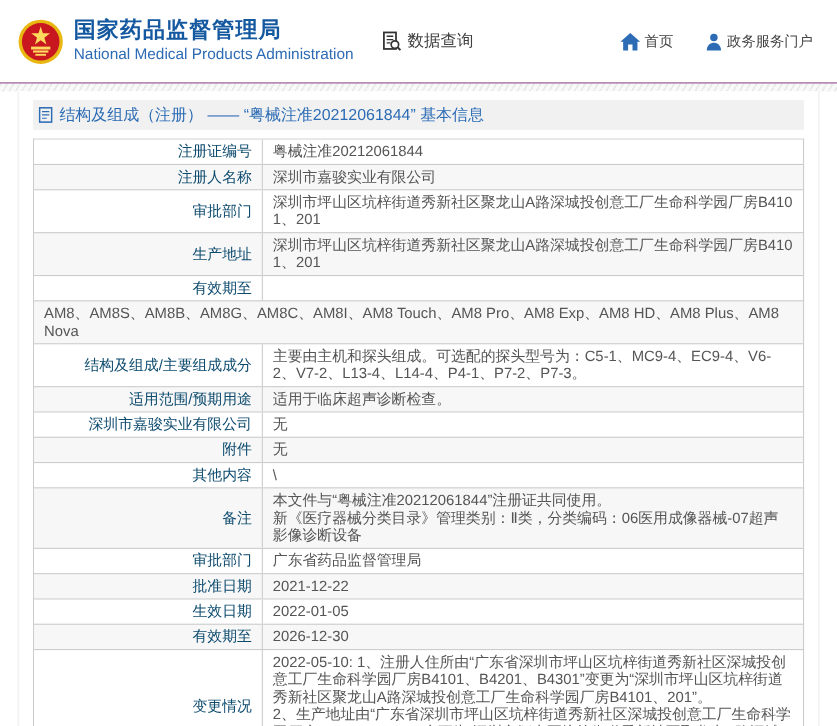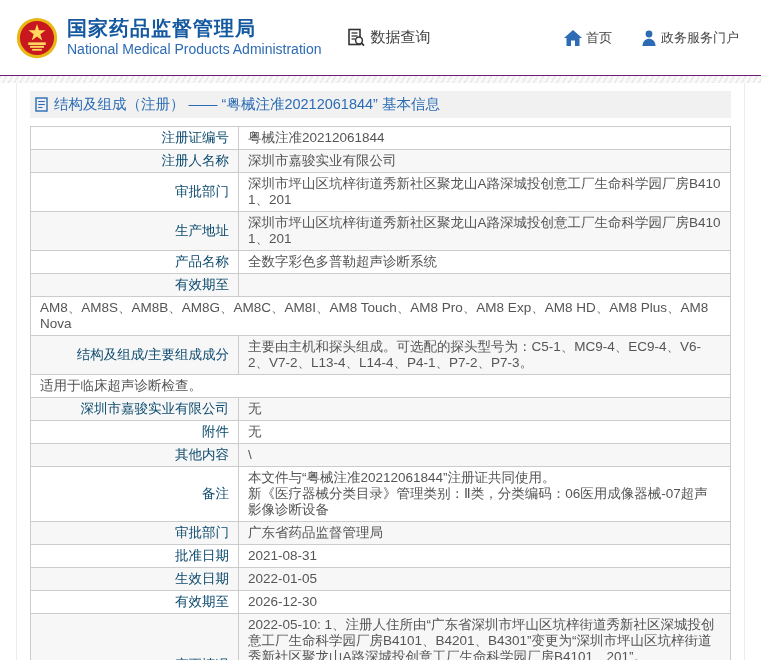--- a/index.html
+++ b/index.html
@@ -142,34 +142,31 @@
       </div>
     <div class="trow">
         <div class="cell label">审批部门</div>
         <div class="cell value"><span>深圳市坪山区坑梓街道秀新社区聚龙山A路深城投创意工厂生命科学园厂房B4101、201</span></div>
       </div>
     <div class="trow">
         <div class="cell label">生产地址</div>
         <div class="cell value"><span>深圳市坪山区坑梓街道秀新社区聚龙山A路深城投创意工厂生命科学园厂房B4101、201</span></div>
       </div>
     <div class="trow">
-        <div class="cell label">产品名称</div>
-        <div class="cell value"><span>全数字彩色多普勒超声诊断系统</span></div>
-      </div>
-    <div class="trow">
         <div class="cell label">有效期至</div>
       </div>
     <div class="trow">
         <div class="cell value"><span>AM8、AM8S、AM8B、AM8G、AM8C、AM8I、AM8 Touch、AM8 Pro、AM8 Exp、AM8 HD、AM8 Plus、AM8 Nova</span></div>
       </div>
     <div class="trow">
         <div class="cell label">结构及组成/主要组成成分</div>
         <div class="cell value"><span>主要由主机和探头组成。可选配的探头型号为：C5-1、MC9-4、EC9-4、V6-2、V7-2、L13-4、L14-4、P4-1、P7-2、P7-3。</span></div>
       </div>
     <div class="trow">
+        <div class="cell label">适用范围/预期用途</div>
         <div class="cell value"><span>适用于临床超声诊断检查。</span></div>
       </div>
     <div class="trow">
         <div class="cell label">深圳市嘉骏实业有限公司</div>
         <div class="cell value"><span>无</span></div>
       </div>
     <div class="trow">
         <div class="cell label">附件</div>
         <div class="cell value"><span>无</span></div>
       </div>
@@ -181,21 +178,21 @@
         <div class="cell label">备注</div>
         <div class="cell value"><span>本文件与“粤械注准20212061844”注册证共同使用。
 新《医疗器械分类目录》管理类别：Ⅱ类，分类编码：06医用成像器械-07超声影像诊断设备</span></div>
       </div>
     <div class="trow">
         <div class="cell label">审批部门</div>
         <div class="cell value"><span>广东省药品监督管理局</span></div>
       </div>
     <div class="trow">
         <div class="cell label">批准日期</div>
-        <div class="cell value"><span>2021-08-31</span></div>
+        <div class="cell value"><span>2021-12-22</span></div>
       </div>
     <div class="trow">
         <div class="cell label">生效日期</div>
         <div class="cell value"><span>2022-01-05</span></div>
       </div>
     <div class="trow">
         <div class="cell label">有效期至</div>
         <div class="cell value"><span>2026-12-30</span></div>
       </div>
     <div class="trow">

